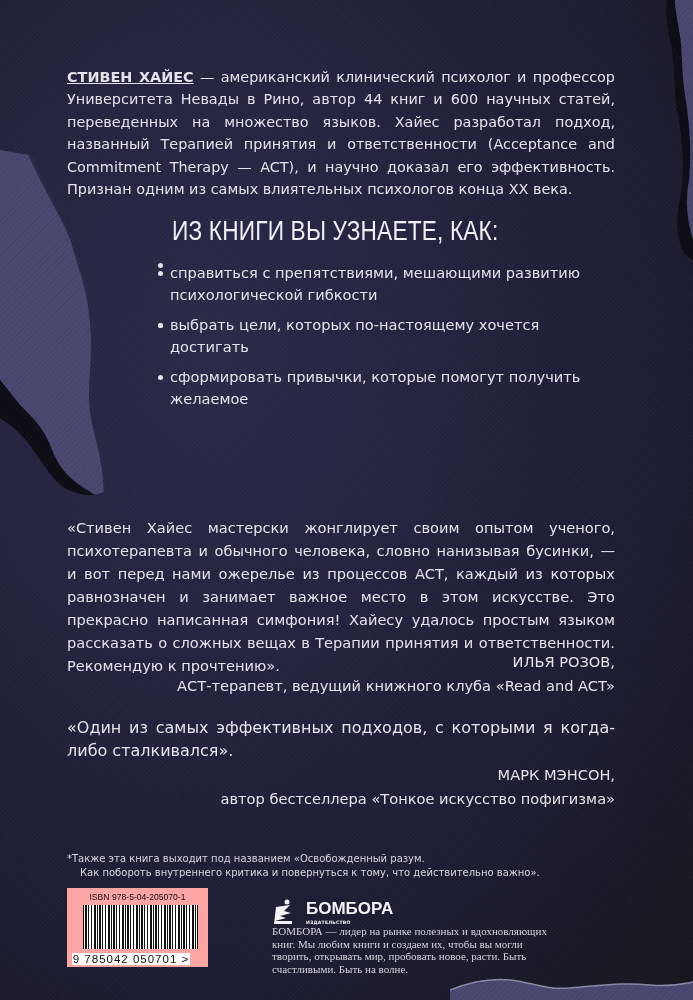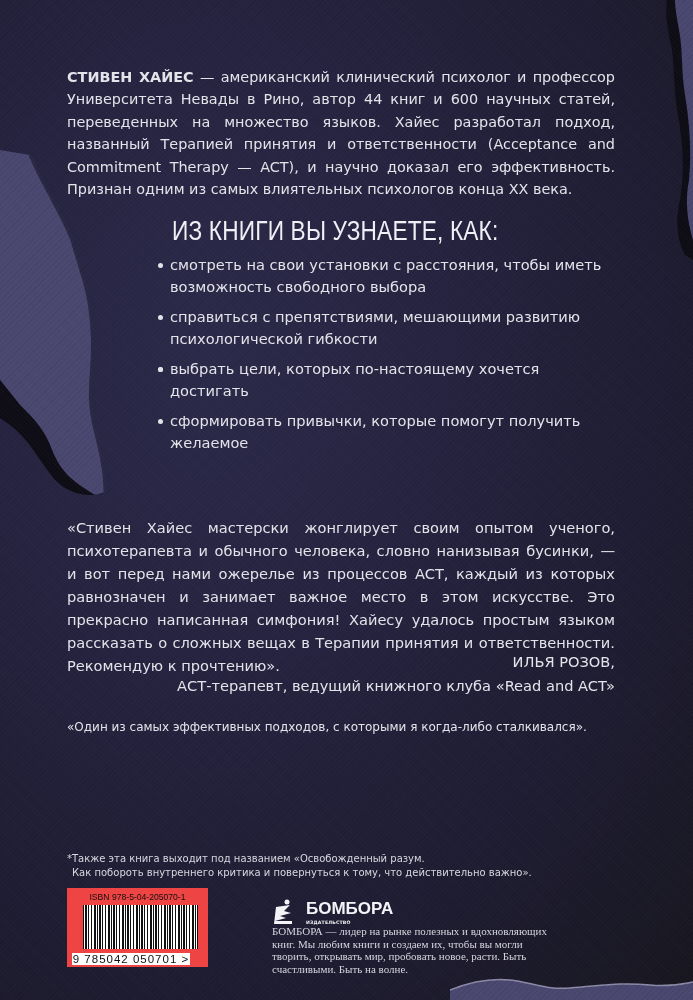--- a/index.html
+++ b/index.html
@@ -23,21 +23,21 @@
     }
     .tear { position: absolute; pointer-events: none; }
     .tear svg { display: block; }
 
     .content { position: absolute; left: 0; top: 0; width: 693px; height: 1000px; }
 
     .bio {
       position: absolute; left: 67px; top: 66px; width: 548px;
       font-size: 14.4px; line-height: 22.4px; text-align: justify;
     }
-    .bio .name { font-weight: bold; }
+    .bio .name { font-weight: bold; text-decoration: underline; }
 
     .learn-title {
       position: absolute; left: 172px; top: 216px;
       font-family: "Liberation Sans Narrow", "Liberation Sans", sans-serif;
       font-size: 27px; letter-spacing: 0.2px; color: #f0eff5;
       transform: scaleX(0.84); transform-origin: left center;
     }
     .learn-list {
       position: absolute; left: 158px; top: 254px; width: 460px;
       list-style: none; margin: 0; padding: 0;
@@ -54,35 +54,35 @@
     .quote1 {
       position: absolute; left: 67px; top: 516px; width: 548px;
       font-size: 14.6px; line-height: 23px; text-align: justify;
     }
     .author1 {
       position: absolute; right: 78px; top: 650px; text-align: right;
       font-size: 14.6px; line-height: 24px;
     }
     .quote2 {
       position: absolute; left: 67px; top: 716px; width: 548px;
-      font-size: 12px; line-height: 23px; text-align: justify;
+      font-size: 16px; line-height: 23px; text-align: justify;
     }
     .author2 {
       position: absolute; right: 78px; top: 763px; text-align: right;
       font-size: 14.6px; line-height: 24px;
     }
     .footnote {
       position: absolute; left: 67px; top: 852px; width: 560px;
       font-size: 10px; line-height: 14px; color: #d8d7df;
     }
-    .footnote .l2 { padding-left: 5px; display: block; }
+    .footnote .l2 { padding-left: 5px; display: block; margin-left: 8px; }
 
     .isbn {
       position: absolute; left: 67px; top: 888px; width: 141px; height: 79px;
-      background: #ef4444; color: #111;
+      background: #fca5a5; color: #111;
       font-family: "Liberation Sans", sans-serif;
     }
     .isbn .isbn-top {
       position: absolute; left: 0; right: 0; top: 4px; text-align: center;
       font-size: 8.6px;
     }
     .isbn .bars {
       position: absolute; left: 16px; top: 17px; width: 115px; height: 44px;
       background: repeating-linear-gradient(90deg,
         #111 0 1px, #fff 1px 2px, #111 2px 4px, #fff 4px 5px, #111 5px 6px, #fff 6px 8px,
@@ -140,34 +140,38 @@
 <div class="grain"></div>
 
 <div class="content">
   <p class="bio" style="margin:0;">
     <span class="name">СТИВЕН ХАЙЕС</span><span> — американский клинический психолог и профессор Университета Невады в Рино, автор 44 книг и 600 научных статей, переведенных  на множество языков. Хайес разработал подход, названный Терапией принятия и ответственности (Acceptance and Commitment Therapy — ACT), и научно доказал его эффективность. Признан одним из самых влиятельных психологов конца XX века.</span>
   </p>
 
   <div class="learn-title">ИЗ КНИГИ ВЫ УЗНАЕТЕ, КАК:</div>
 
   <ul class="learn-list">
-    <li><span class="bullet"></span><span>смотреть на свои установки с расстояния, чтобы иметь возможность свободного выбора</span></li>
+    <li><span class="bullet"></span></li>
     <li><span class="bullet"></span><span>справиться с препятствиями, мешающими развитию психологической гибкости</span></li>
     <li><span class="bullet"></span></li>
     <li><span class="bullet"></span><span>выбрать цели, которых по-настоящему хочется достигать</span></li>
     <li><span class="bullet"></span><span>сформировать привычки, которые помогут получить желаемое</span></li>
   </ul>
 
   <p class="quote1" style="margin:0;">«Стивен Хайес мастерски жонглирует своим опытом ученого, психотерапевта и обычного человека, словно нанизывая бусинки, — и вот перед нами ожерелье из процессов ACT, каждый из которых равнозначен и занимает важное место в этом искусстве. Это прекрасно написанная симфония! Хайесу удалось простым языком рассказать о сложных вещах в Терапии принятия и ответственности. Рекомендую к прочтению».</p>
   <div class="author1">
     <div>ИЛЬЯ РОЗОВ,</div>
     <div>АСТ-терапевт, ведущий книжного клуба «Read and ACT»</div>
   </div>
 
   <p class="quote2" style="margin:0;">«Один из самых эффективных подходов, с которыми я когда-либо сталкивался».</p>
+  <div class="author2">
+    <div>МАРК МЭНСОН,</div>
+    <div>автор бестселлера «Тонкое искусство пофигизма»</div>
+  </div>
 
   <div class="footnote">
     <span>*Также эта книга выходит под названием «Освобожденный разум.</span>
     <span class="l2">Как побороть внутреннего критика и повернуться к тому, что действительно важно».</span>
   </div>
 
   <div class="isbn">
     <div class="isbn-top">ISBN 978-5-04-205070-1</div>
     <div class="bars"></div>
     <div class="digits"><span>9 785042 050701 &gt;</span></div>

